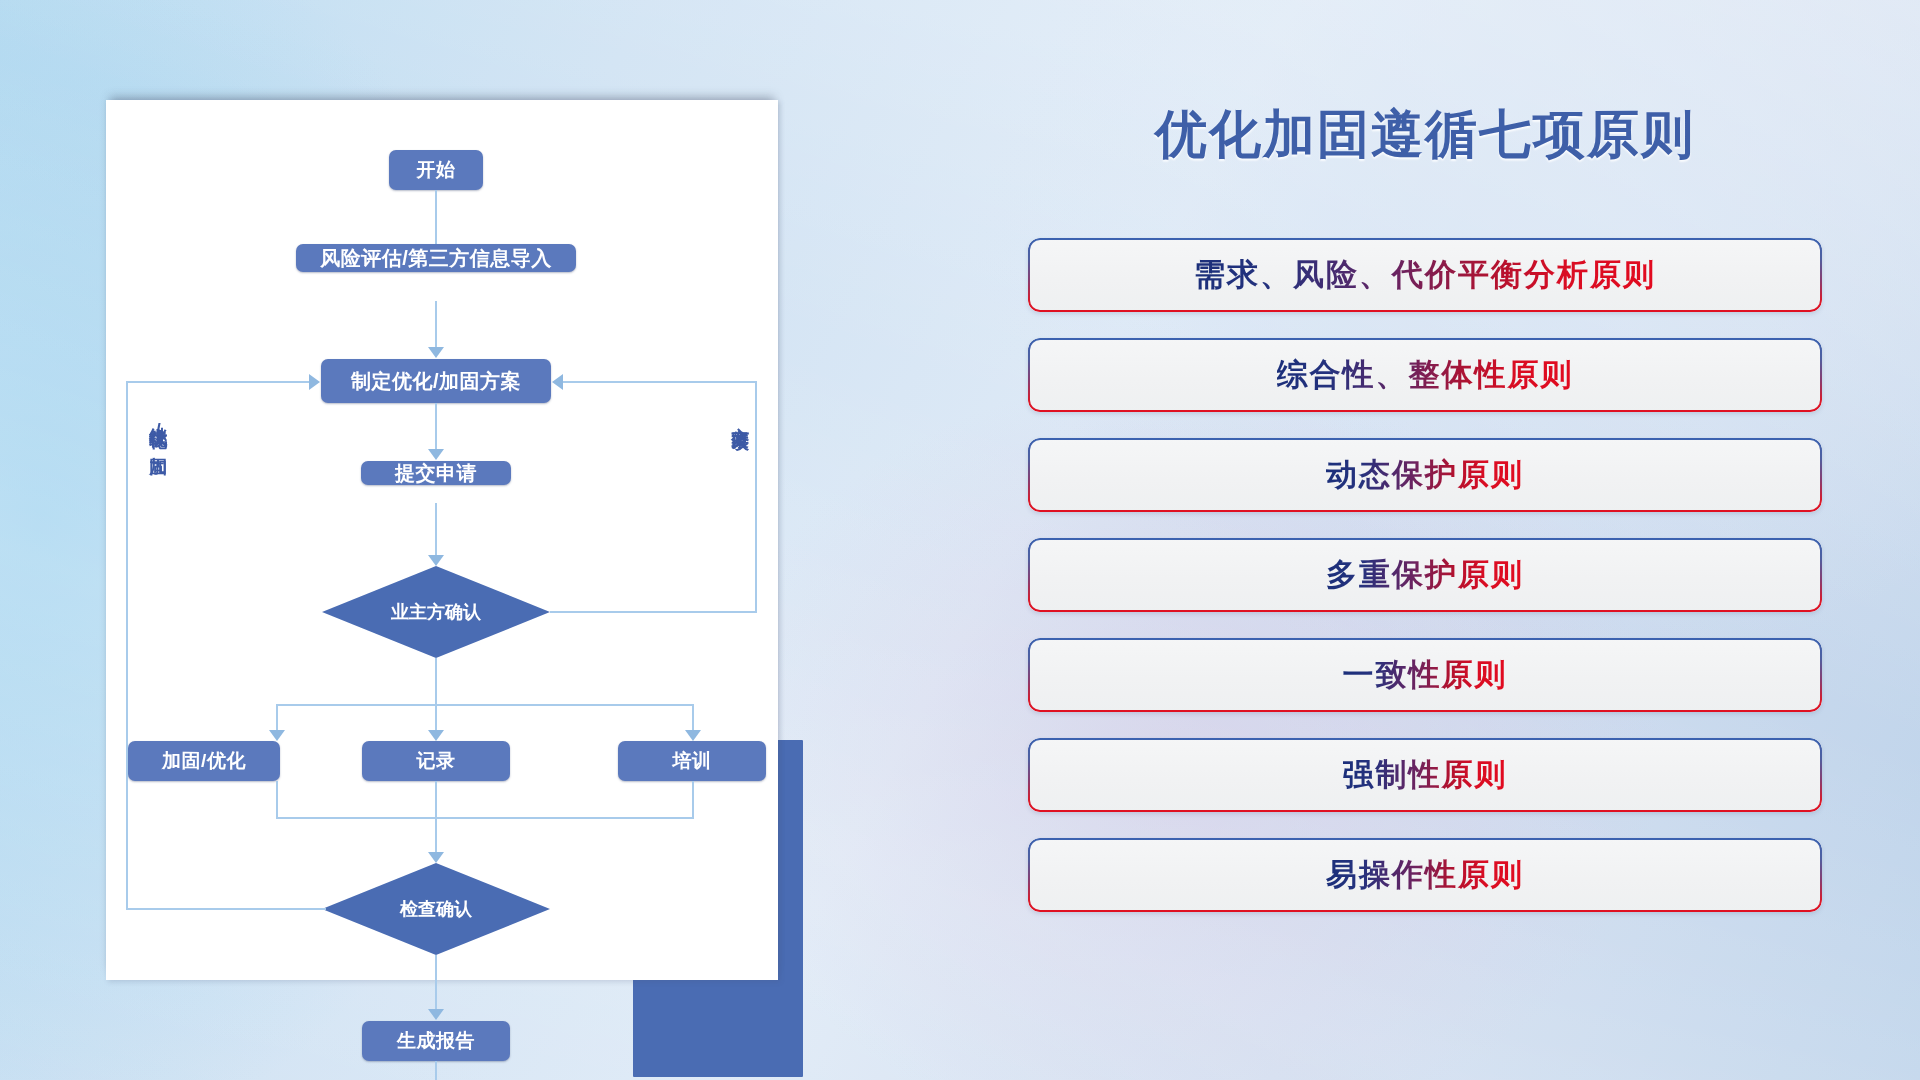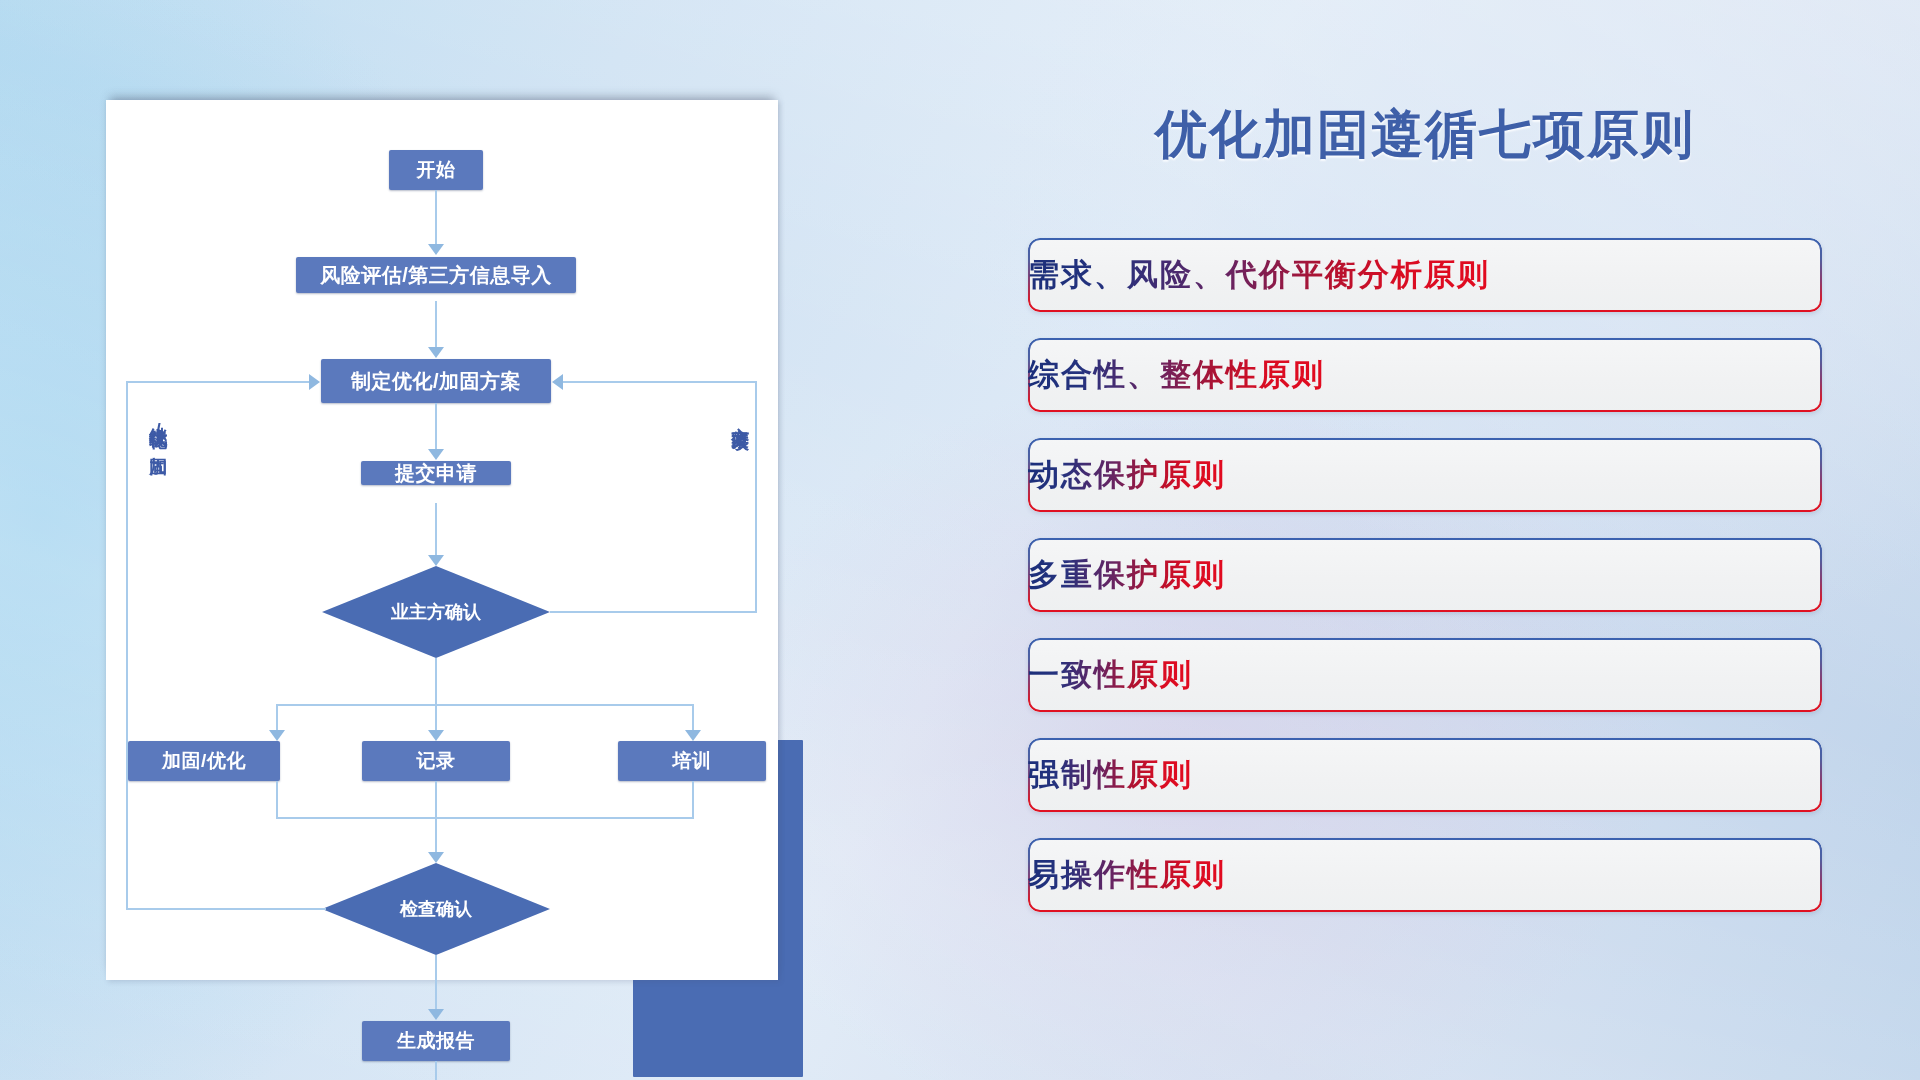--- a/index.html
+++ b/index.html
@@ -32,21 +32,21 @@
   .flow-card{
     position:absolute;left:0px;top:8px;width:672px;height:880px;
     background:#ffffff;
     box-shadow:0 -7px 9px -4px rgba(60,70,95,.38), 2px 2px 5px rgba(70,85,115,.18);
   }
   .flow-inner{position:absolute;inset:0;}
 
   
   .node{
     position:absolute;display:flex;align-items:center;justify-content:center;
-    background:#5b79bd;color:#fff;border-radius:2px;
+    background:#5b79bd;color:#fff;border-radius:7px;
     font-weight:bold;letter-spacing:.5px;white-space:nowrap;
     box-shadow:0 1px 2px rgba(45,60,100,.35);
   }
   .diamond{
     position:absolute;display:flex;align-items:center;justify-content:center;
     color:#fff;font-weight:bold;white-space:nowrap;
     background:#4a6cb3;
     clip-path:polygon(50% 0,100% 50%,50% 100%,0 50%);
   }
   .vlabel{
@@ -71,21 +71,21 @@
   #right{position:absolute;left:1010px;top:100px;width:830px;height:910px;}
   #right-title{
     position:absolute;left:0;top:0;width:830px;text-align:center;
     font-size:52px;font-weight:bold;color:#3e5fa8;letter-spacing:2px;
     text-shadow:0 2px 2px rgba(255,255,255,.85);
   }
   .p-list{position:absolute;left:18px;top:138px;width:794px;}
   .p-card{
     position:relative;height:74px;margin-bottom:26px;border-radius:12px;
     background:linear-gradient(180deg,#f5f6f7 0%,#f1f2f3 55%,#eef0f1 100%);
-    display:flex;align-items:center;justify-content:flex-start;
+    display:flex;align-items:center;justify-content:center;
     box-shadow:0 2px 4px rgba(90,110,150,.20);
   }
   .p-card:before{
     content:"";position:absolute;inset:0;border-radius:12px;padding:2px;
     background:linear-gradient(180deg,#3b62b0 0%,#4f5fa0 28%,#8a3b6e 58%,#d81a2b 84%,#e01021 100%);
     -webkit-mask:linear-gradient(#000 0 0) content-box,linear-gradient(#000 0 0);
     -webkit-mask-composite:xor;mask-composite:exclude;
     pointer-events:none;
   }
   .p-text{
@@ -105,21 +105,21 @@
 
     <div class="flow-card">
       <div class="flow-inner">
 
         <div class="node" style="left:283px;top:50px;width:94px;height:40px;font-size:19px;">
           <span>开始</span>
         </div>
         <div class="ln-v" style="left:329px;top:90px;height:60px;"></div>
         <div class="ar-d" style="left:322px;top:144px;"></div>
 
-        <div class="node" style="left:190px;top:157px;width:280px;height:36px;font-size:20px;">
+        <div class="node" style="left:190px;top:144px;width:280px;height:28px;font-size:20px;">
           <span>风险评估/第三方信息导入</span>
         </div>
         <div class="ln-v" style="left:329px;top:201px;height:52px;"></div>
         <div class="ar-d" style="left:322px;top:247px;"></div>
 
         <div class="node" style="left:215px;top:259px;width:230px;height:44px;font-size:20px;text-align:center;">
           <span>制定优化/加固方案</span>
         </div>
         <div class="ln-v" style="left:329px;top:303px;height:52px;"></div>
         <div class="ar-d" style="left:322px;top:349px;"></div>

